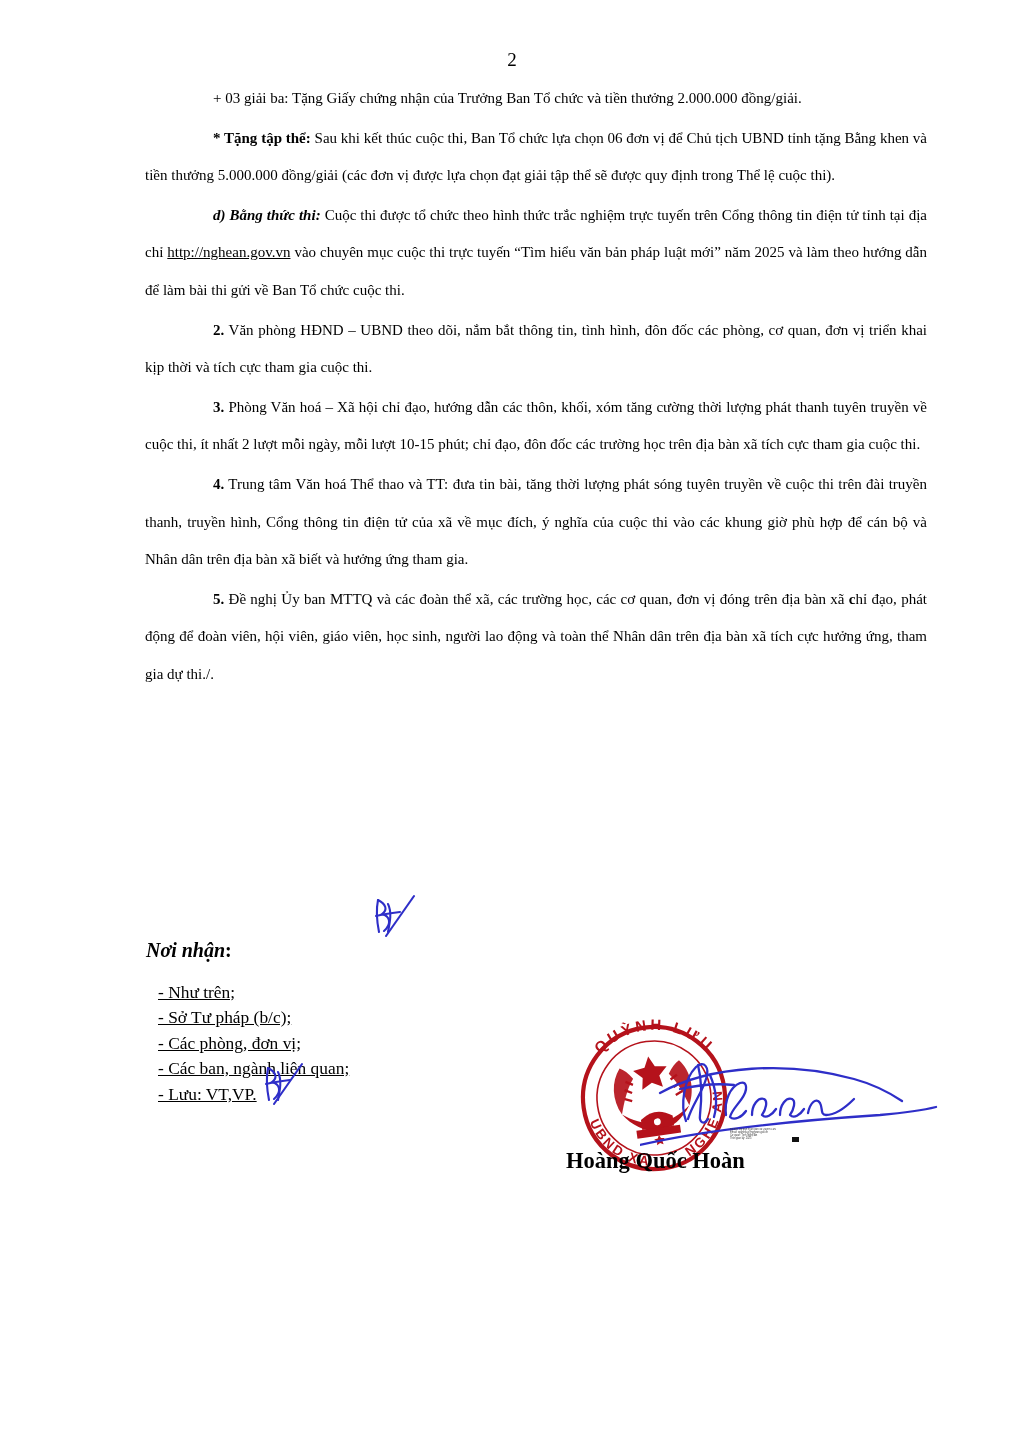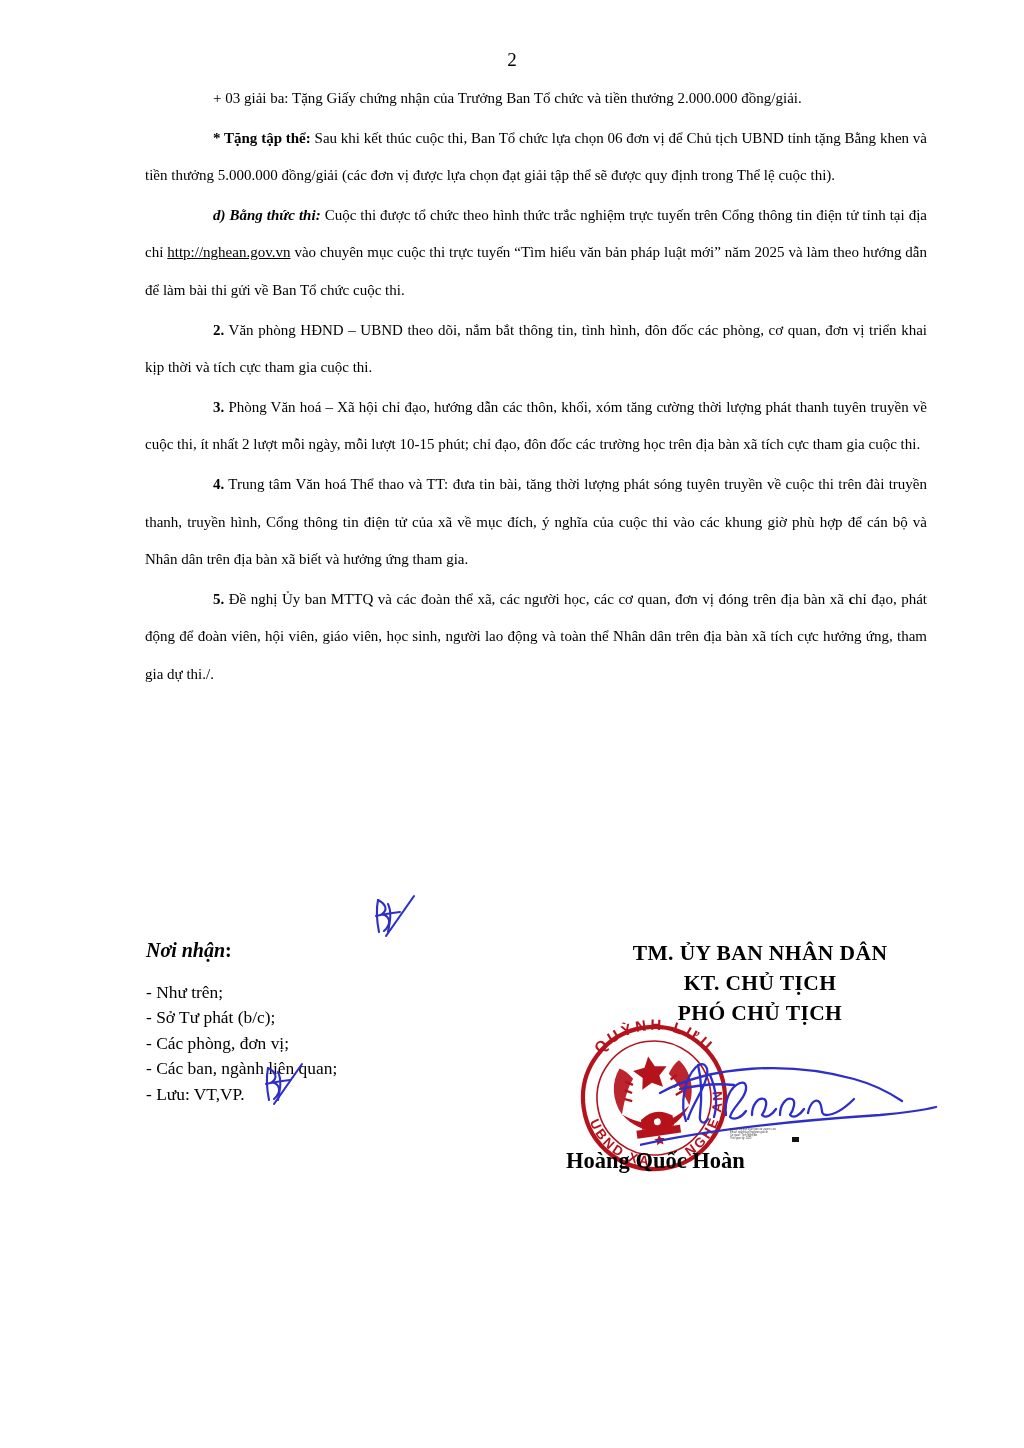--- a/index.html
+++ b/index.html
@@ -68,23 +68,24 @@
     font-weight: bold;
     font-style: italic;
     font-size: 20px;
     margin-bottom: 16px;
   }
   .recipients .rtitle .colon {
     font-style: normal;
     font-weight: bold;
   }
   .recipients ul {
-    margin: 0;
+    margin: 12px;
     padding: 0;
     list-style: none;
+    text-decoration: underline;
   }
   .recipients li { white-space: nowrap; }
 
   .signblock {
     position: absolute;
     left: 560px;
     top: 938px;
     width: 400px;
     text-align: center;
   }
@@ -165,60 +166,55 @@
 
     <p class="para">
       <span class="b">3.</span><span> Phòng Văn hoá – Xã hội chỉ đạo, hướng dẫn các thôn, khối, xóm tăng cường thời lượng phát thanh tuyên truyền về cuộc thi, ít nhất 2 lượt mỗi ngày, mỗi lượt 10-15 phút; chỉ đạo, đôn đốc các trường học trên địa bàn xã tích cực tham gia cuộc thi.</span>
     </p>
 
     <p class="para">
       <span class="b">4.</span><span> Trung tâm Văn hoá Thể thao và TT: đưa tin bài, tăng thời lượng phát sóng tuyên truyền về cuộc thi trên đài truyền thanh, truyền hình, Cổng thông tin điện tử của xã về mục đích, ý nghĩa của cuộc thi vào các khung giờ phù hợp để cán bộ và Nhân dân trên địa bàn xã biết và hưởng ứng tham gia.</span>
     </p>
 
     <p class="para">
-      <span class="b">5.</span><span> Đề nghị Ủy ban MTTQ và các đoàn thể xã, các người học, các cơ quan, đơn vị đóng trên địa bàn xã </span><span class="b">c</span><span>hỉ đạo, phát động để đoàn viên, hội viên, giáo viên, học sinh, người lao động và toàn thể Nhân dân trên địa bàn xã tích cực hưởng ứng, tham gia dự thi./.</span>
+      <span class="b">5.</span><span> Đề nghị Ủy ban MTTQ và các đoàn thể xã, các trường học, các cơ quan, đơn vị đóng trên địa bàn xã </span><span class="b">c</span><span>hỉ đạo, phát động để đoàn viên, hội viên, giáo viên, học sinh, người lao động và toàn thể Nhân dân trên địa bàn xã tích cực hưởng ứng, tham gia dự thi./.</span>
     </p>
   </div>
 
   <svg class="ink" style="left:368px; top:892px;" width="56" height="46" viewBox="0 0 56 46">
     <g fill="none" stroke="#2e2ec8" stroke-width="2.1" stroke-linecap="round">
       <path d="M10 8 C 8 18, 9 30, 11 40"></path>
       <path d="M10 8 C 18 12, 20 18, 14 22 C 22 24, 24 32, 16 39"></path>
       <path d="M20 12 C 24 20, 22 30, 20 40"></path>
       <path d="M8 24 C 16 22, 24 21, 32 20"></path>
       <path d="M46 4 L 18 44"></path>
     </g>
   </svg>
 
   <div class="recipients">
     <div class="rtitle"><span>Nơi nhận</span><span class="colon">:</span></div>
     <ul>
       <li>- Như trên;</li>
-      <li>- Sở Tư phát (b/c);</li>
+      <li>- Sở Tư pháp (b/c);</li>
       <li>- Các phòng, đơn vị;</li>
       <li>- Các ban, ngành liên quan;</li>
       <li>- Lưu: VT,VP.</li>
     </ul>
   </div>
 
   <svg class="ink" style="left:258px; top:1060px;" width="54" height="46" viewBox="0 0 54 46">
     <g fill="none" stroke="#2e2ec8" stroke-width="2.1" stroke-linecap="round">
       <path d="M10 8 C 8 18, 9 30, 11 40"></path>
       <path d="M10 8 C 18 12, 20 18, 14 22 C 22 24, 24 32, 16 39"></path>
       <path d="M20 12 C 24 20, 22 30, 20 40"></path>
       <path d="M8 24 C 16 22, 24 21, 32 20"></path>
       <path d="M44 4 L 16 44"></path>
     </g>
   </svg>
 
-  <div class="signblock">
-    <div class="sline">TM. ỦY BAN NHÂN DÂN</div>
-    <div class="sline">KT. CHỦ TỊCH</div>
-    <div class="sline">PHÓ CHỦ TỊCH</div>
-  </div>
 
   <div class="seal-wrap">
     <svg width="190" height="155" viewBox="0 0 190 155">
       <defs>
         <path id="arcTop" d="M 20 82 A 72 70 0 0 1 164 82"></path>
         <path id="arcBot" d="M 24 82 A 68 66 0 0 0 160 82"></path>
       </defs>
       <g transform="rotate(-8 92 80)">
         <circle cx="92" cy="80" r="71" fill="none" stroke="#b5121b" stroke-width="4.2"></circle>
         <circle cx="92" cy="80" r="57" fill="none" stroke="#b5121b" stroke-width="1.6"></circle>

